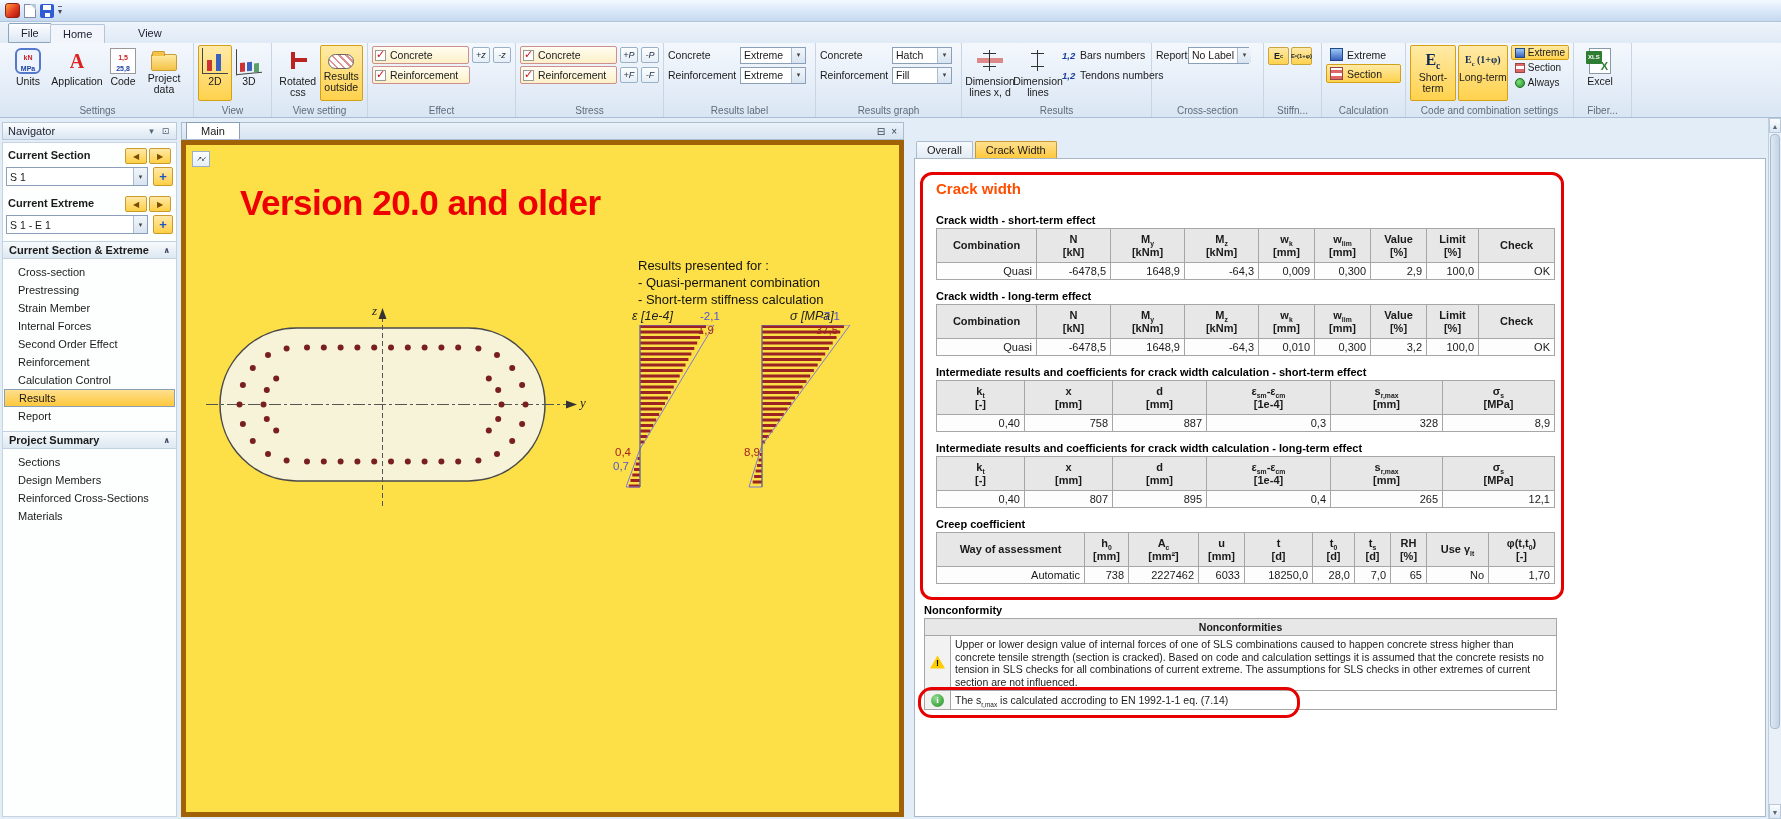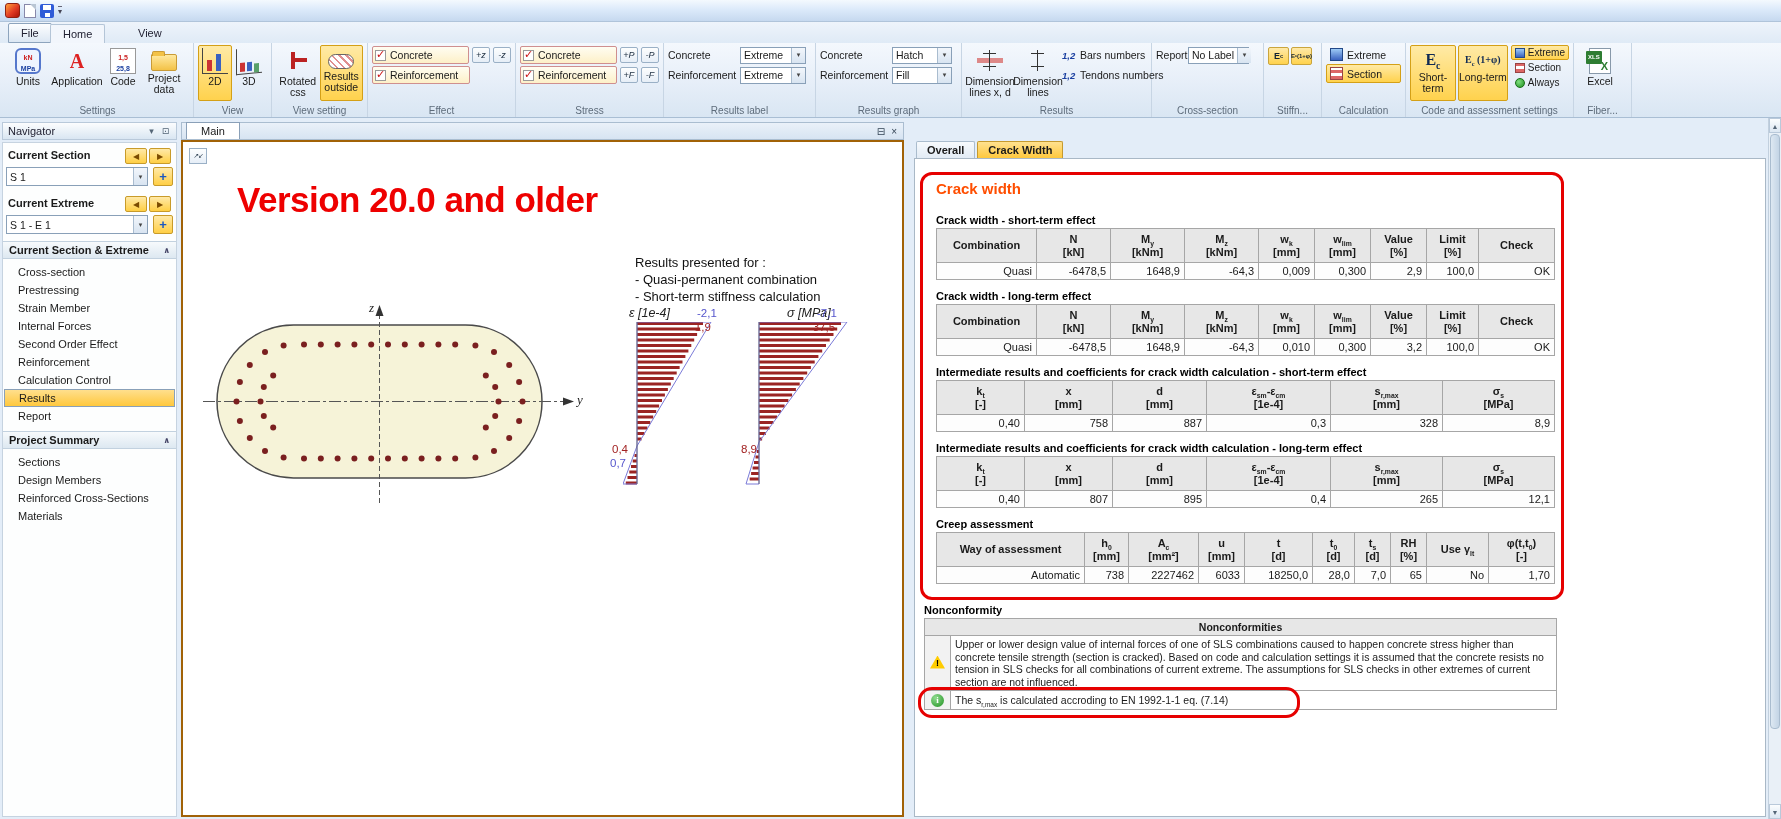--- a/index.html
+++ b/index.html
@@ -135,39 +135,39 @@
   .nav-item.sel { background:linear-gradient(#ffdf8d,#ffc83d); }
 
   
   .canvas-panel { position:absolute; left:179px; top:118px; width:727px; height:701px; }
   .doc-tabbar { position:absolute; left:2px; right:2px; top:4px; height:18px;
     background:linear-gradient(#eaf1f9,#d7e4f2); border:1px solid #aabdd0; display:flex; align-items:flex-end; }
   .doc-tab { height:17px; line-height:16px; background:#fff; border:1px solid #8aa0b8; border-bottom:none;
     padding:0 14px; margin-left:4px; font-size:11px; }
   .dt-icons { margin-left:auto; display:flex; gap:6px; padding-right:6px; align-items:center; height:100%; }
   .dt-icons span { font-size:10px; color:#345; }
-  .canvas-body { position:absolute; left:2px; top:22px; right:2px; bottom:2px; background:#ffffff;
-    border:2px solid #a16207; overflow:hidden; }
+  .canvas-body { position:absolute; left:2px; top:22px; right:2px; bottom:2px; background:#fde047;
+    border:5px solid #a16207; overflow:hidden; }
   .corner-tool { position:absolute; left:6px; top:6px; width:18px; height:16px; border:1px solid #9ab0c6;
     background:linear-gradient(#fdfefe,#e6eef7); font-size:7px; letter-spacing:-1px; color:#345;
     display:flex; align-items:center; justify-content:center; }
   .version-note { position:absolute; left:54px; top:38px; font-size:35px; font-weight:800; color:#ee0000;
     letter-spacing:-0.5px; white-space:nowrap; }
   .axis-label { position:absolute; font-family:"Liberation Serif",serif; font-style:italic; font-size:13px; color:#222; }
   .res-note { position:absolute; left:452px; top:112px; font-size:13px; line-height:17px; color:#111; }
   .diag-label { position:absolute; font-size:12.5px; color:#222; font-style:italic; }
   .dval { position:absolute; font-size:11.5px; }
   .dval.red { color:#a22222; }
   .dval.blue { color:#5555cc; }
 
   
   .data-panel { position:absolute; left:912px; top:118px; width:856px; height:701px; }
   .dp-tabbar { position:absolute; left:2px; right:2px; top:22px; height:18px; display:flex; align-items:flex-end; gap:2px; padding-left:2px; }
   .dp-tab { height:17px; line-height:16px; padding:0 10px; font-size:11px;
-    background:linear-gradient(#f7fafd,#e2ebf5); border:1px solid #aabccd; border-bottom:none; border-radius:2px 2px 0 0;font-weight:bold; }
+    background:linear-gradient(#f7fafd,#e2ebf5); border:1px solid #aabccd; border-bottom:none; border-radius:2px 2px 0 0; }
   .dp-tab.sel { background:linear-gradient(#ffe18f,#ffc83d); border-color:#c69a2e; }
   .dp-content { position:absolute; left:2px; right:2px; top:40px; bottom:2px; background:#fff; border:1px solid #a9b8c6; }
   .cw-heading { position:absolute; font-size:15px; font-weight:bold; color:#ff4e00; }
   .sec-title { position:absolute; font-size:11px; font-weight:bold; color:#000; white-space:nowrap; }
   .rpt-table { position:absolute; border-collapse:collapse; table-layout:fixed; font-size:11px; }
   .rpt-table th, .rpt-table td { border:1px solid #a6a6a6; padding:1px 4px; overflow:hidden; }
   .rpt-table th { background:#e7e7e7; font-weight:bold; text-align:center; vertical-align:middle; height:34px; line-height:13px; }
   .rpt-table td { height:17px; text-align:right; background:#fdfdfd; }
   .rpt-table td.al { text-align:right; }
   sub { font-size:0.62em; line-height:0; }
@@ -438,21 +438,21 @@
           <div class="srow">
             <span class="ci ci-section"></span>
             <span>Section</span>
           </div>
           <div class="srow">
             <span class="ci ci-always"></span>
             <span>Always</span>
           </div>
         </div>
       </div>
-      <div class="rgroup-label">Code and assessment settings</div>
+      <div class="rgroup-label">Code and combination settings</div>
     </div>
 
     <div class="rgroup" style="width:58px">
       <div class="grow">
         <div class="bigbtn">
           <span class="bicon icon-excel"></span>
           <span class="blabel">Excel</span>
         </div>
       </div>
       <div class="rgroup-label">Fiber...</div>
@@ -909,21 +909,21 @@
         <td>0,40</td>
         <td>807</td>
         <td>895</td>
         <td>0,4</td>
         <td>265</td>
         <td>12,1</td>
       </tr>
         </tbody>
     </table>
 
-    <div class="sec-title" style="left:24px; top:400px">Creep assessment</div>
+    <div class="sec-title" style="left:24px; top:400px">Creep coefficient</div>
     <table class="rpt-table" style="left:24px; top:414px; width:618px">
       <colgroup>
           <col style="width:148px">
           <col style="width:44px">
           <col style="width:70px">
           <col style="width:46px">
           <col style="width:68px">
           <col style="width:42px">
           <col style="width:36px">
           <col style="width:36px">

